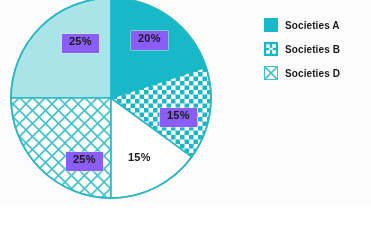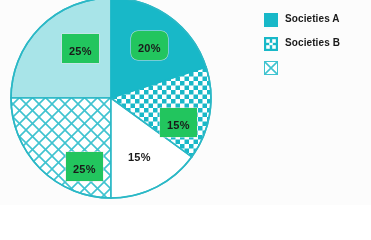--- a/index.html
+++ b/index.html
@@ -38,45 +38,45 @@
   .slice-label {
     position: absolute;
     font-size: 11px;
     font-weight: bold;
     color: #1a1a1a;
     letter-spacing: 0.2px;
     white-space: nowrap;
     line-height: 1;
   }
   .slice-label.boxed {
-    background: #22c55e;
-    padding: 12px 7px 6px 7px;
+    background: #8b5cf6;
+    padding: 2px 7px 6px 7px;
     box-shadow: 0 0 0 0.5px rgba(230,230,230,0.9);
   }
   .slice-label.plain {
     background: transparent;
     padding: 0;
   }
 
-  #label-a { left: 131px; top: 31px; border-radius: 7px; }
+  #label-a { left: 131px; top: 31px; }
   #label-b { left: 160px; top: 108px; }
   #label-c { left: 128px; top: 152px; }
   #label-d { left: 66px;  top: 152px; }
   #label-e { left: 62px;  top: 34px; }
 
   
   #legend {
     position: absolute;
     left: 264px;
     top: 13px;
     width: 107px;
   }
   .legend-row {
     display: flex;
-    align-items: flex-start;
+    align-items: center;
     height: 24px;
   }
   .legend-swatch {
     width: 14px;
     height: 14px;
     flex: 0 0 14px;
     box-sizing: border-box;
     margin-right: 7px;
   }
   .legend-text {
@@ -179,17 +179,18 @@
       <span class="legend-text">Societies B</span>
     </div>
 
 
     <div class="legend-row">
       <span class="legend-swatch sw-cross">
         <svg class="sw-inner" viewBox="0 0 12 12" preserveAspectRatio="none">
           <path d="M 0 12 L 12 0 M 0 0 L 12 12" stroke="#3fc3d0" stroke-width="1.6" fill="none"></path>
         </svg>
       </span>
+      <span class="legend-text">Societies D</span>
     </div>
 
   </div>
 
 </div>
 
 </body></html>

